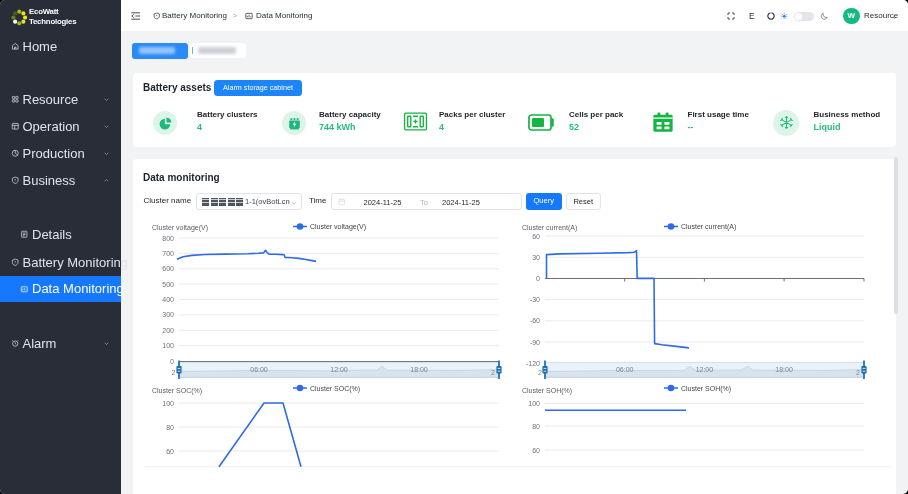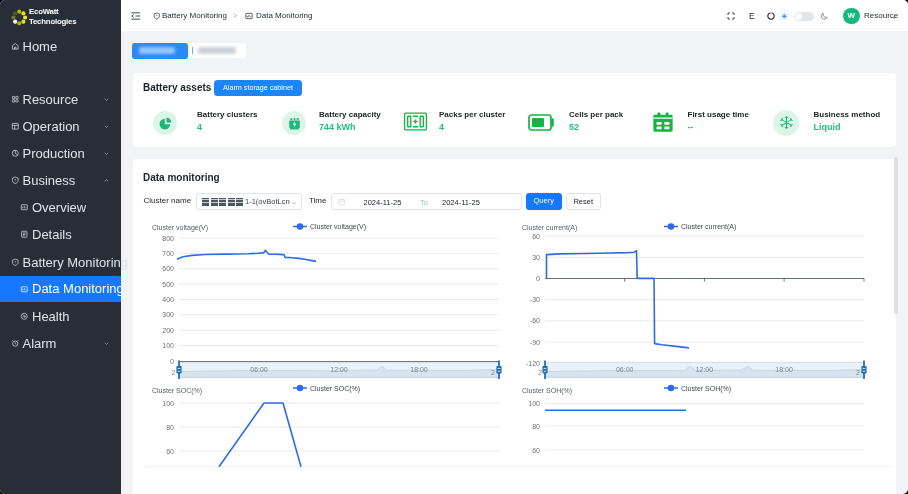--- a/index.html
+++ b/index.html
@@ -91,27 +91,20 @@
     <div class="nav" style="top:167px">
         <svg viewBox="0 0 24 24" fill="none" stroke="#dfe3ea" stroke-width="2">
           <path d="M12 3l8 3v6c0 5-3.5 8-8 9-4.5-1-8-4-8-9V6z"></path>
           <path d="M12 8.5v4M12 15.2v.4"></path>
         </svg>
         <span>Business</span>
         <svg class="chev" viewBox="0 0 24 24" fill="none" stroke="#aab0bb" stroke-width="2.2">
           <path d="M6 14.5l6-6 6 6"></path>
         </svg>
       </div>
-    <div class="nav sub" style="top:194px">
-        <svg viewBox="0 0 24 24" fill="none" stroke="#dfe3ea" stroke-width="2">
-          <rect x="3.5" y="5" width="17" height="14" rx="1.5"></rect>
-          <path d="M7.5 15v-4M12 15V8.5M16.5 15v-2.5"></path>
-        </svg>
-        <span>Overview</span>
-      </div>
     <div class="nav sub" style="top:221px">
         <svg viewBox="0 0 24 24" fill="none" stroke="#dfe3ea" stroke-width="2">
           <rect x="4.5" y="3.5" width="15" height="17" rx="1.5"></rect>
           <path d="M8 8.5h8M8 12.5h8M8 16.5h5"></path>
         </svg>
         <span>Details</span>
       </div>
     <div class="nav" style="top:248.5px">
         <svg viewBox="0 0 24 24" fill="none" stroke="#dfe3ea" stroke-width="2">
           <path d="M12 3l8 3v6c0 5-3.5 8-8 9-4.5-1-8-4-8-9V6z"></path>
@@ -121,27 +114,20 @@
         <svg class="chev" viewBox="0 0 24 24" fill="none" stroke="#aab0bb" stroke-width="2.2">
           <path d="M6 14.5l6-6 6 6"></path>
         </svg>
       </div>
     <div class="nav sub active" style="top:275.5px;height:26.5px">
         <svg viewBox="0 0 24 24" fill="none" stroke="#fff" stroke-width="2">
           <rect x="3.5" y="5" width="17" height="14" rx="1.5"></rect>
           <path d="M7.5 15v-4M12 15V8.5M16.5 15v-2.5"></path>
         </svg>
         <span>Data Monitoring</span>
-      </div>
-    <div class="nav sub" style="top:302.5px">
-        <svg viewBox="0 0 24 24" fill="none" stroke="#dfe3ea" stroke-width="2">
-          <circle cx="12" cy="12" r="8.5"></circle>
-          <path d="M7.5 12h2.5l1.5-3 2 6 1.5-3h1.5"></path>
-        </svg>
-        <span>Health</span>
       </div>
     <div class="nav" style="top:329.5px">
         <svg viewBox="0 0 24 24" fill="none" stroke="#dfe3ea" stroke-width="2">
           <circle cx="12" cy="13" r="7.5"></circle>
           <path d="M12 9.5V13l2.5 2M4.5 4 2.5 6M19.5 4l2 2"></path>
         </svg>
         <span>Alarm</span>
         <svg class="chev" viewBox="0 0 24 24" fill="none" stroke="#aab0bb" stroke-width="2.2">
           <path d="M6 9.5l6 6 6-6"></path>
         </svg>

